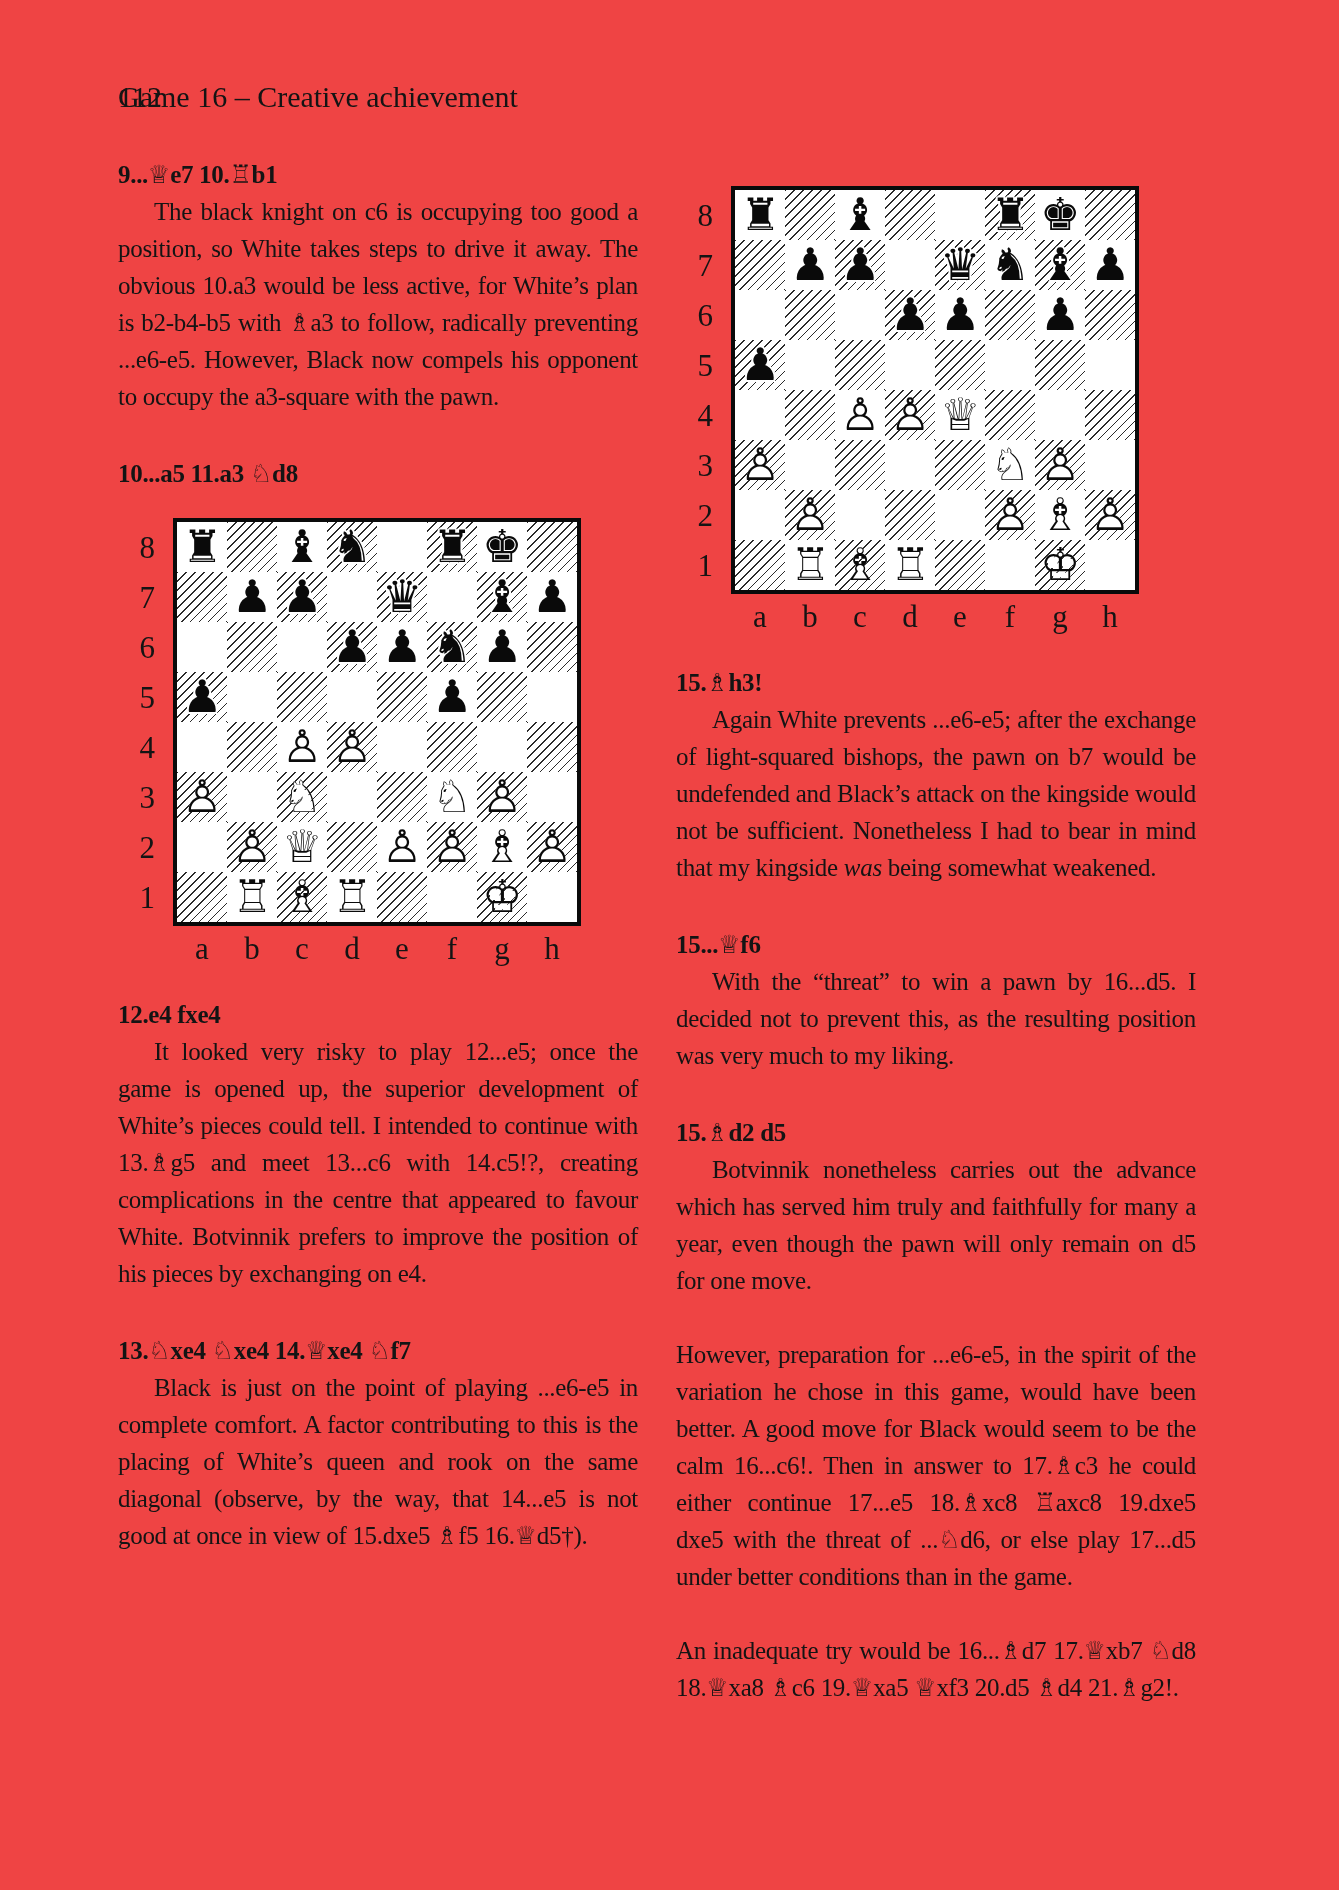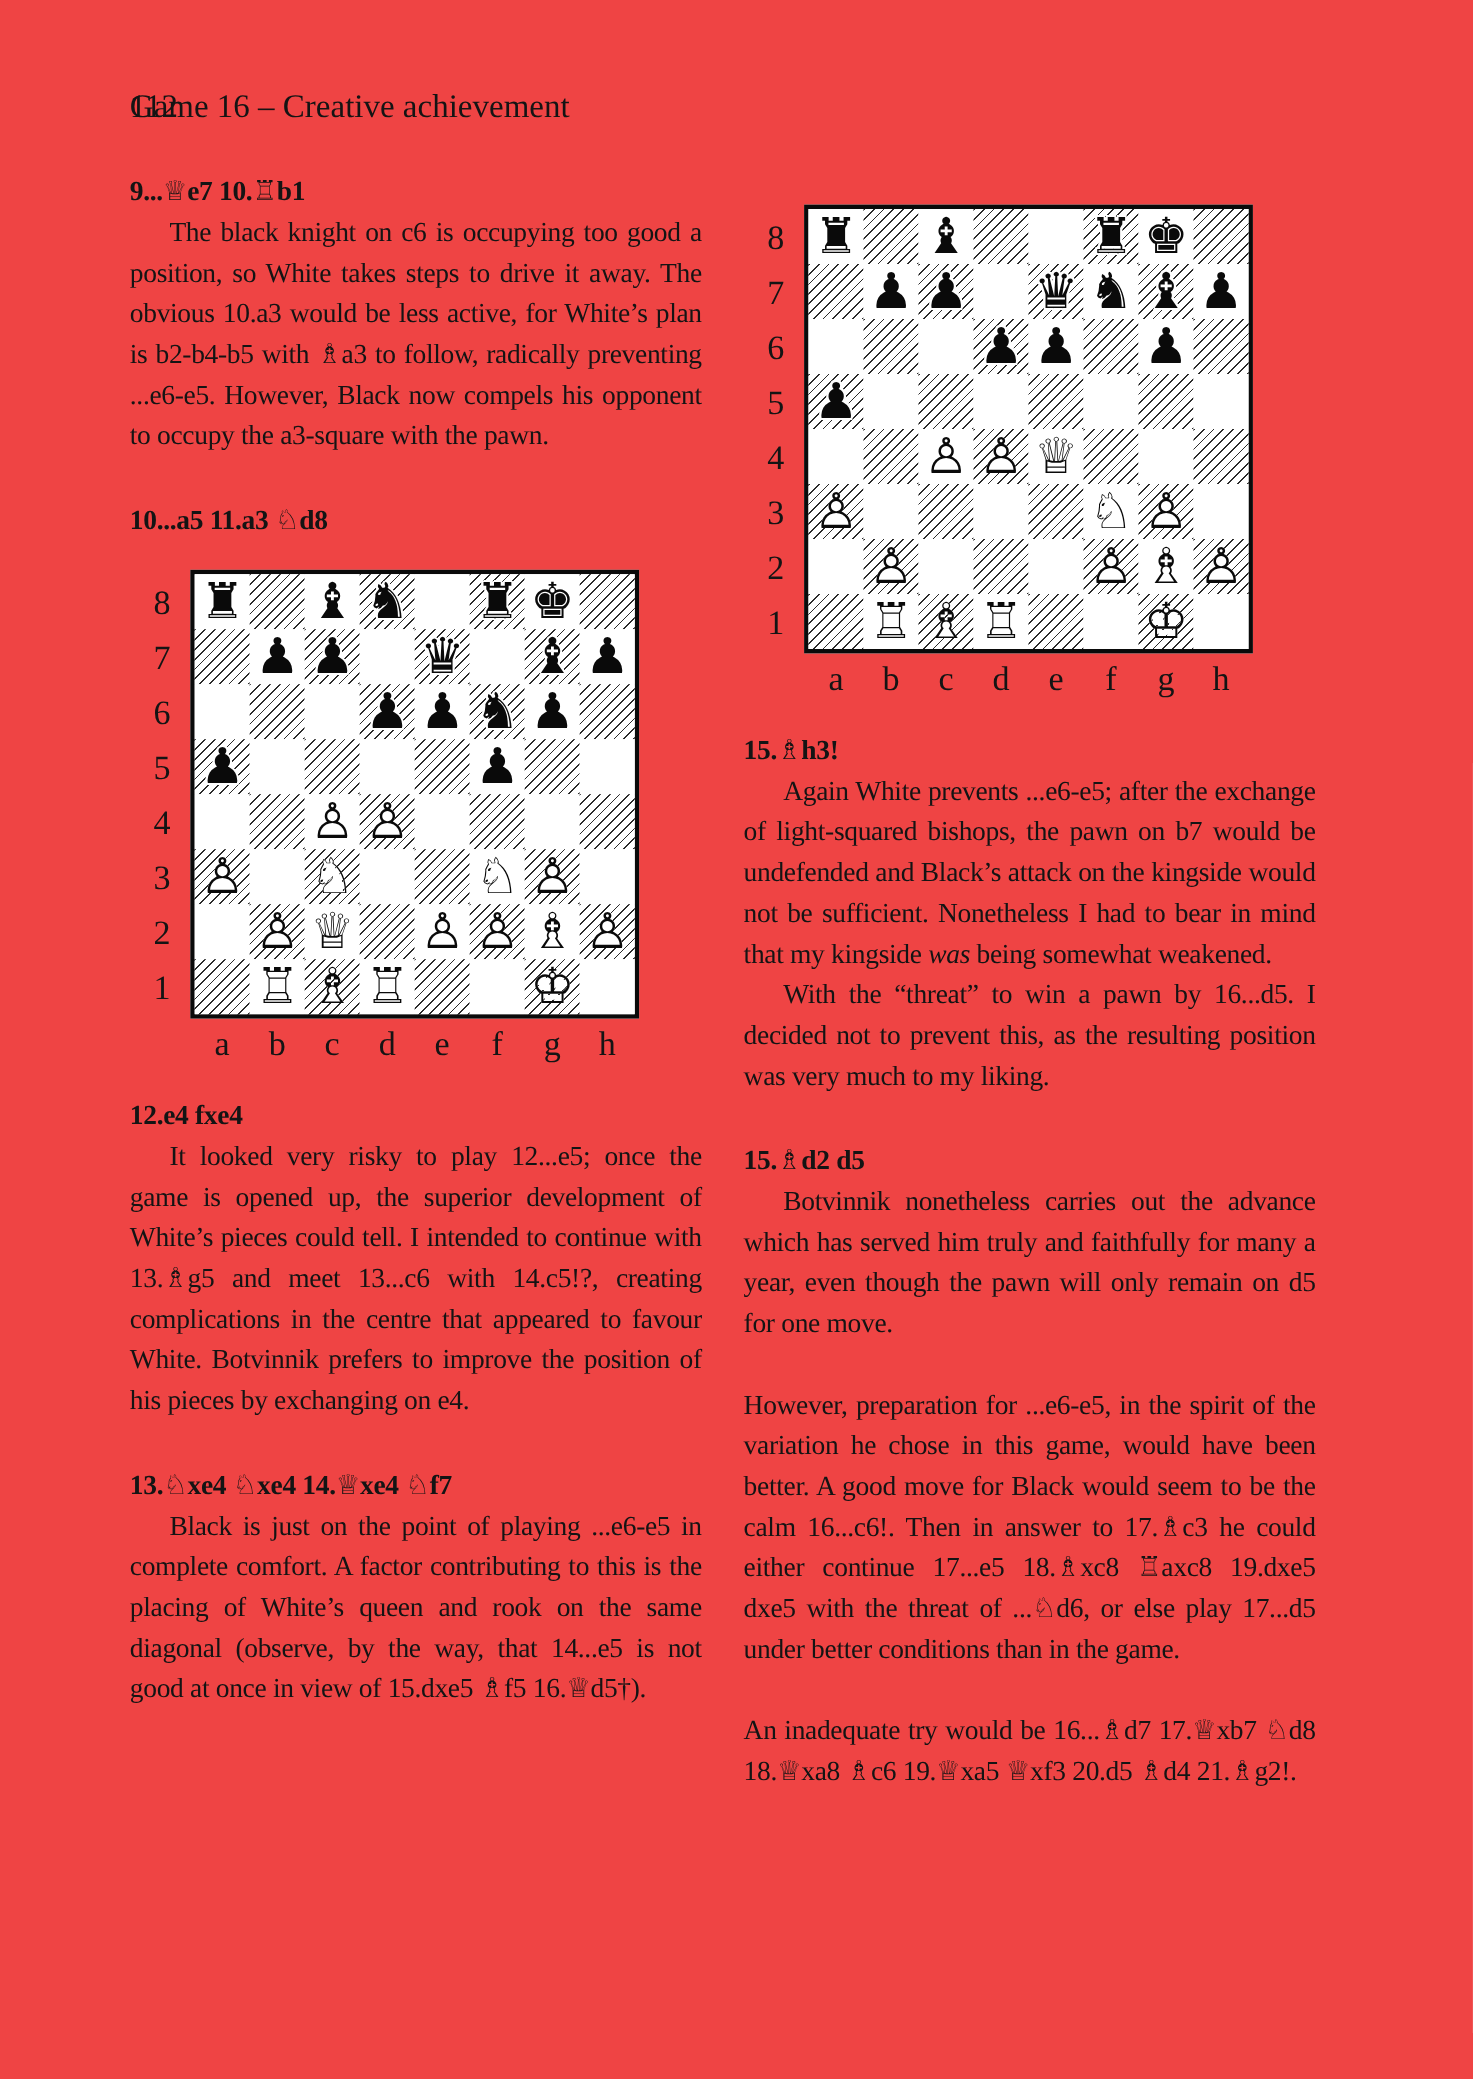--- a/index.html
+++ b/index.html
@@ -415,20 +415,21 @@
             <div class="flab">e</div>
             <div class="flab">f</div>
             <div class="flab">g</div>
             <div class="flab">h</div>
           </div>
       </div>
 
       <p class="mh after-diagram">15.♗h3!</p>
       <p class="para"><span>Again White prevents ...e6-e5; after the exchange of light-squared bishops, the pawn on b7 would be undefended and Black’s attack on the kingside would not be sufficient. Nonetheless I had to bear in mind that my kingside </span><em>was</em><span> being somewhat weakened.</span></p>
 
+      <p class="mh">15...♕f6</p>
       <p class="para">With the “threat” to win a pawn by 16...d5. I decided not to prevent this, as the resulting position was very much to my liking.</p>
 
       <p class="mh">15.♗d2 d5</p>
       <p class="para">Botvinnik nonetheless carries out the advance which has served him truly and faithfully for many a year, even though the pawn will only remain on d5 for one move.</p>
 
       <p class="para flush">However, preparation for ...e6-e5, in the spirit of the variation he chose in this game, would have been better. A good move for Black would seem to be the calm 16...c6!. Then in answer to 17.♗c3 he could either continue 17...e5 18.♗xc8 ♖axc8 19.dxe5 dxe5 with the threat of ...♘d6, or else play 17...d5 under better conditions than in the game.</p>
       <p class="para flush">An inadequate try would be 16...♗d7 17.♕xb7 ♘d8 18.♕xa8 ♗c6 19.♕xa5 ♕xf3 20.d5 ♗d4 21.♗g2!.</p>
     </div>
 
   </div>

